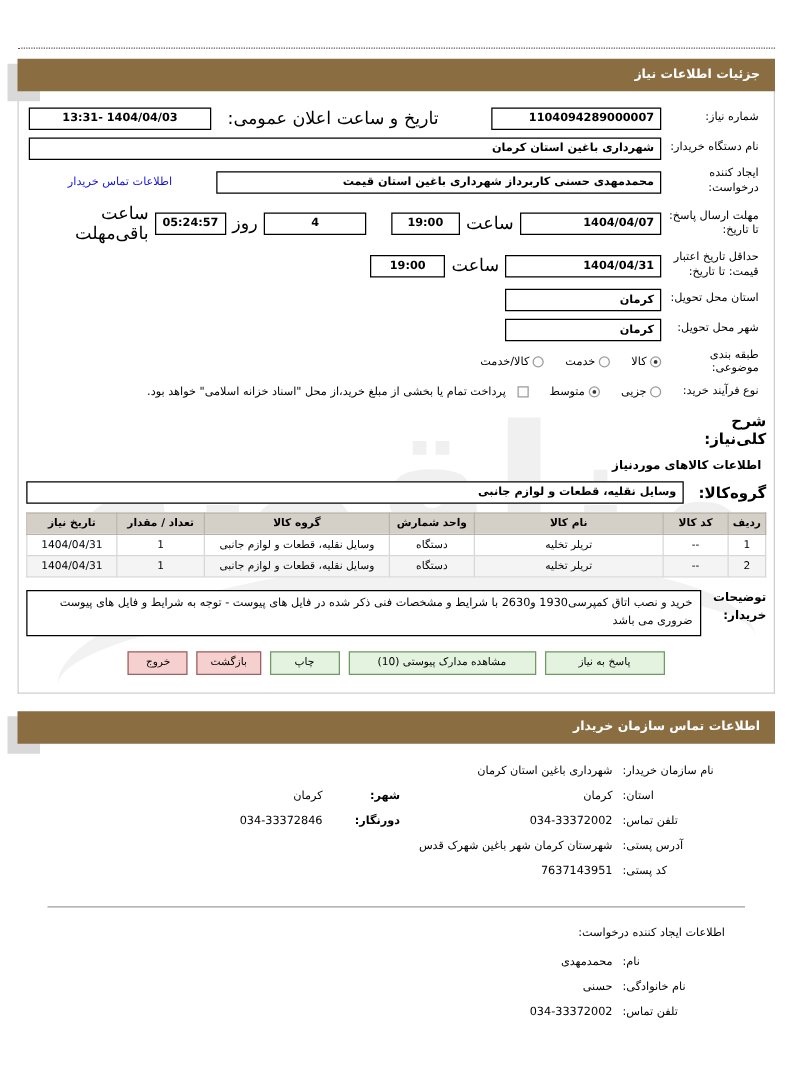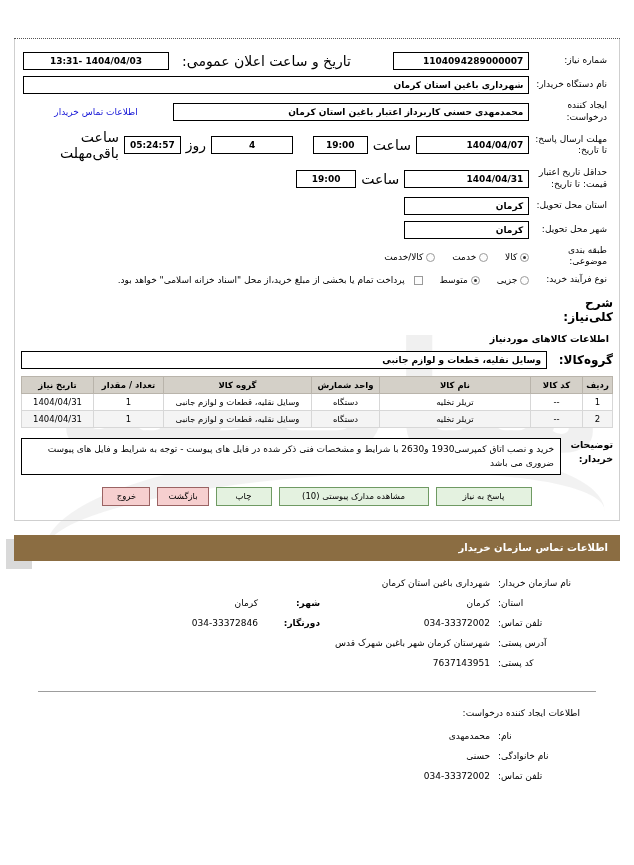--- a/index.html
+++ b/index.html
@@ -220,20 +220,24 @@
 
 <div class="watermark">
   <div class="wm-txt">مناقصه</div>
   <div class="wm-swoosh"></div>
 </div>
 
 <div class="topdots"></div>
 
 <div class="page">
 
+  <div class="bar-wrap">
+    <div class="bar-shadow"></div>
+    <div class="bar">جزئیات اطلاعات نیاز</div>
+  </div>
 
   <div class="panel">
     <table class="frm">
       <tbody>
           <tr>
         <td class="lbl">شماره نیاز:</td>
         <td style="width:140px">
           <div class="box">1104094289000007</div>
         </td>
         <td style="text-align:left; padding-left:6px !important;">
@@ -247,21 +251,21 @@
       <tr>
         <td class="lbl">نام دستگاه خریدار:</td>
         <td colspan="3">
           <div class="box">شهرداری باغین استان کرمان</div>
         </td>
       </tr>
 
       <tr>
         <td class="lbl">ایجاد کننده درخواست:</td>
         <td colspan="2">
-          <div class="box">محمدمهدی حسنی کاربرداز اعتبار باغین استان کرمان</div>
+          <div class="box">محمدمهدی حسنی کاربرداز شهرداری باغین استان قیمت</div>
         </td>
         <td style="text-align:center">
           <a href="#" class="link">اطلاعات تماس خریدار</a>
         </td>
       </tr>
 
       <tr>
         <td class="lbl">مهلت ارسال پاسخ: تا تاریخ:</td>
         <td colspan="3">
           <div style="display:flex; align-items:center; gap:0;">

